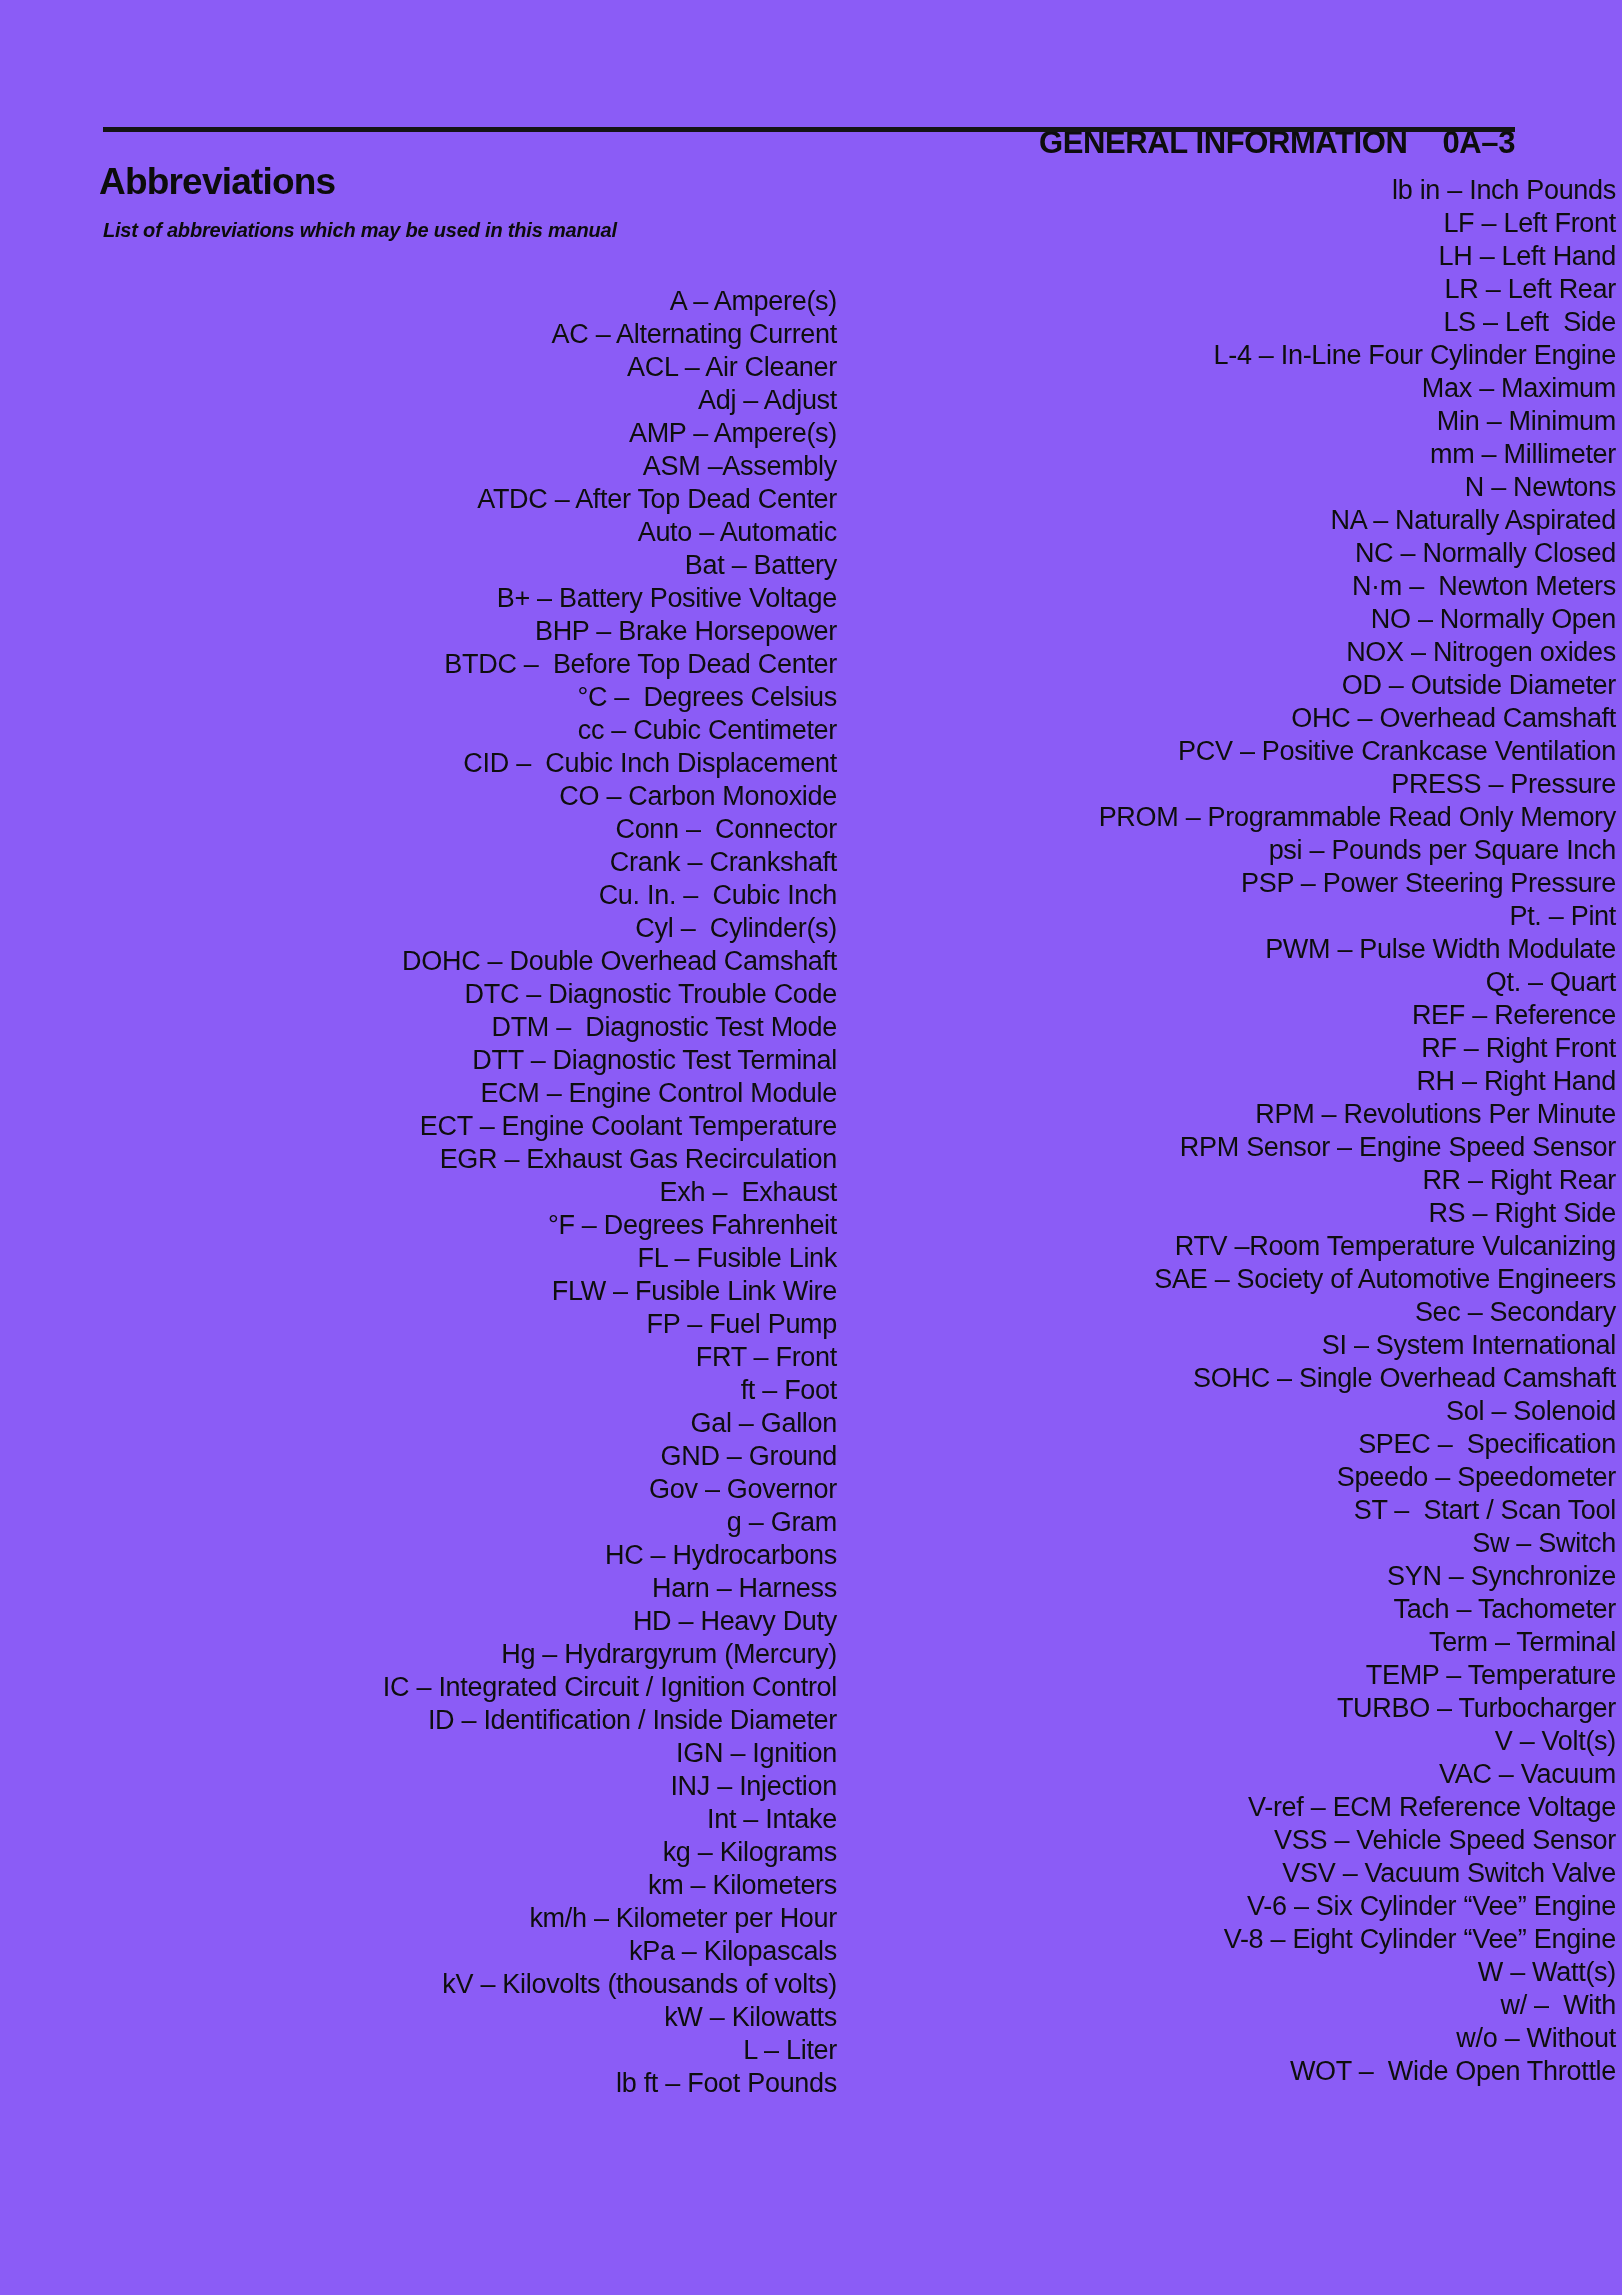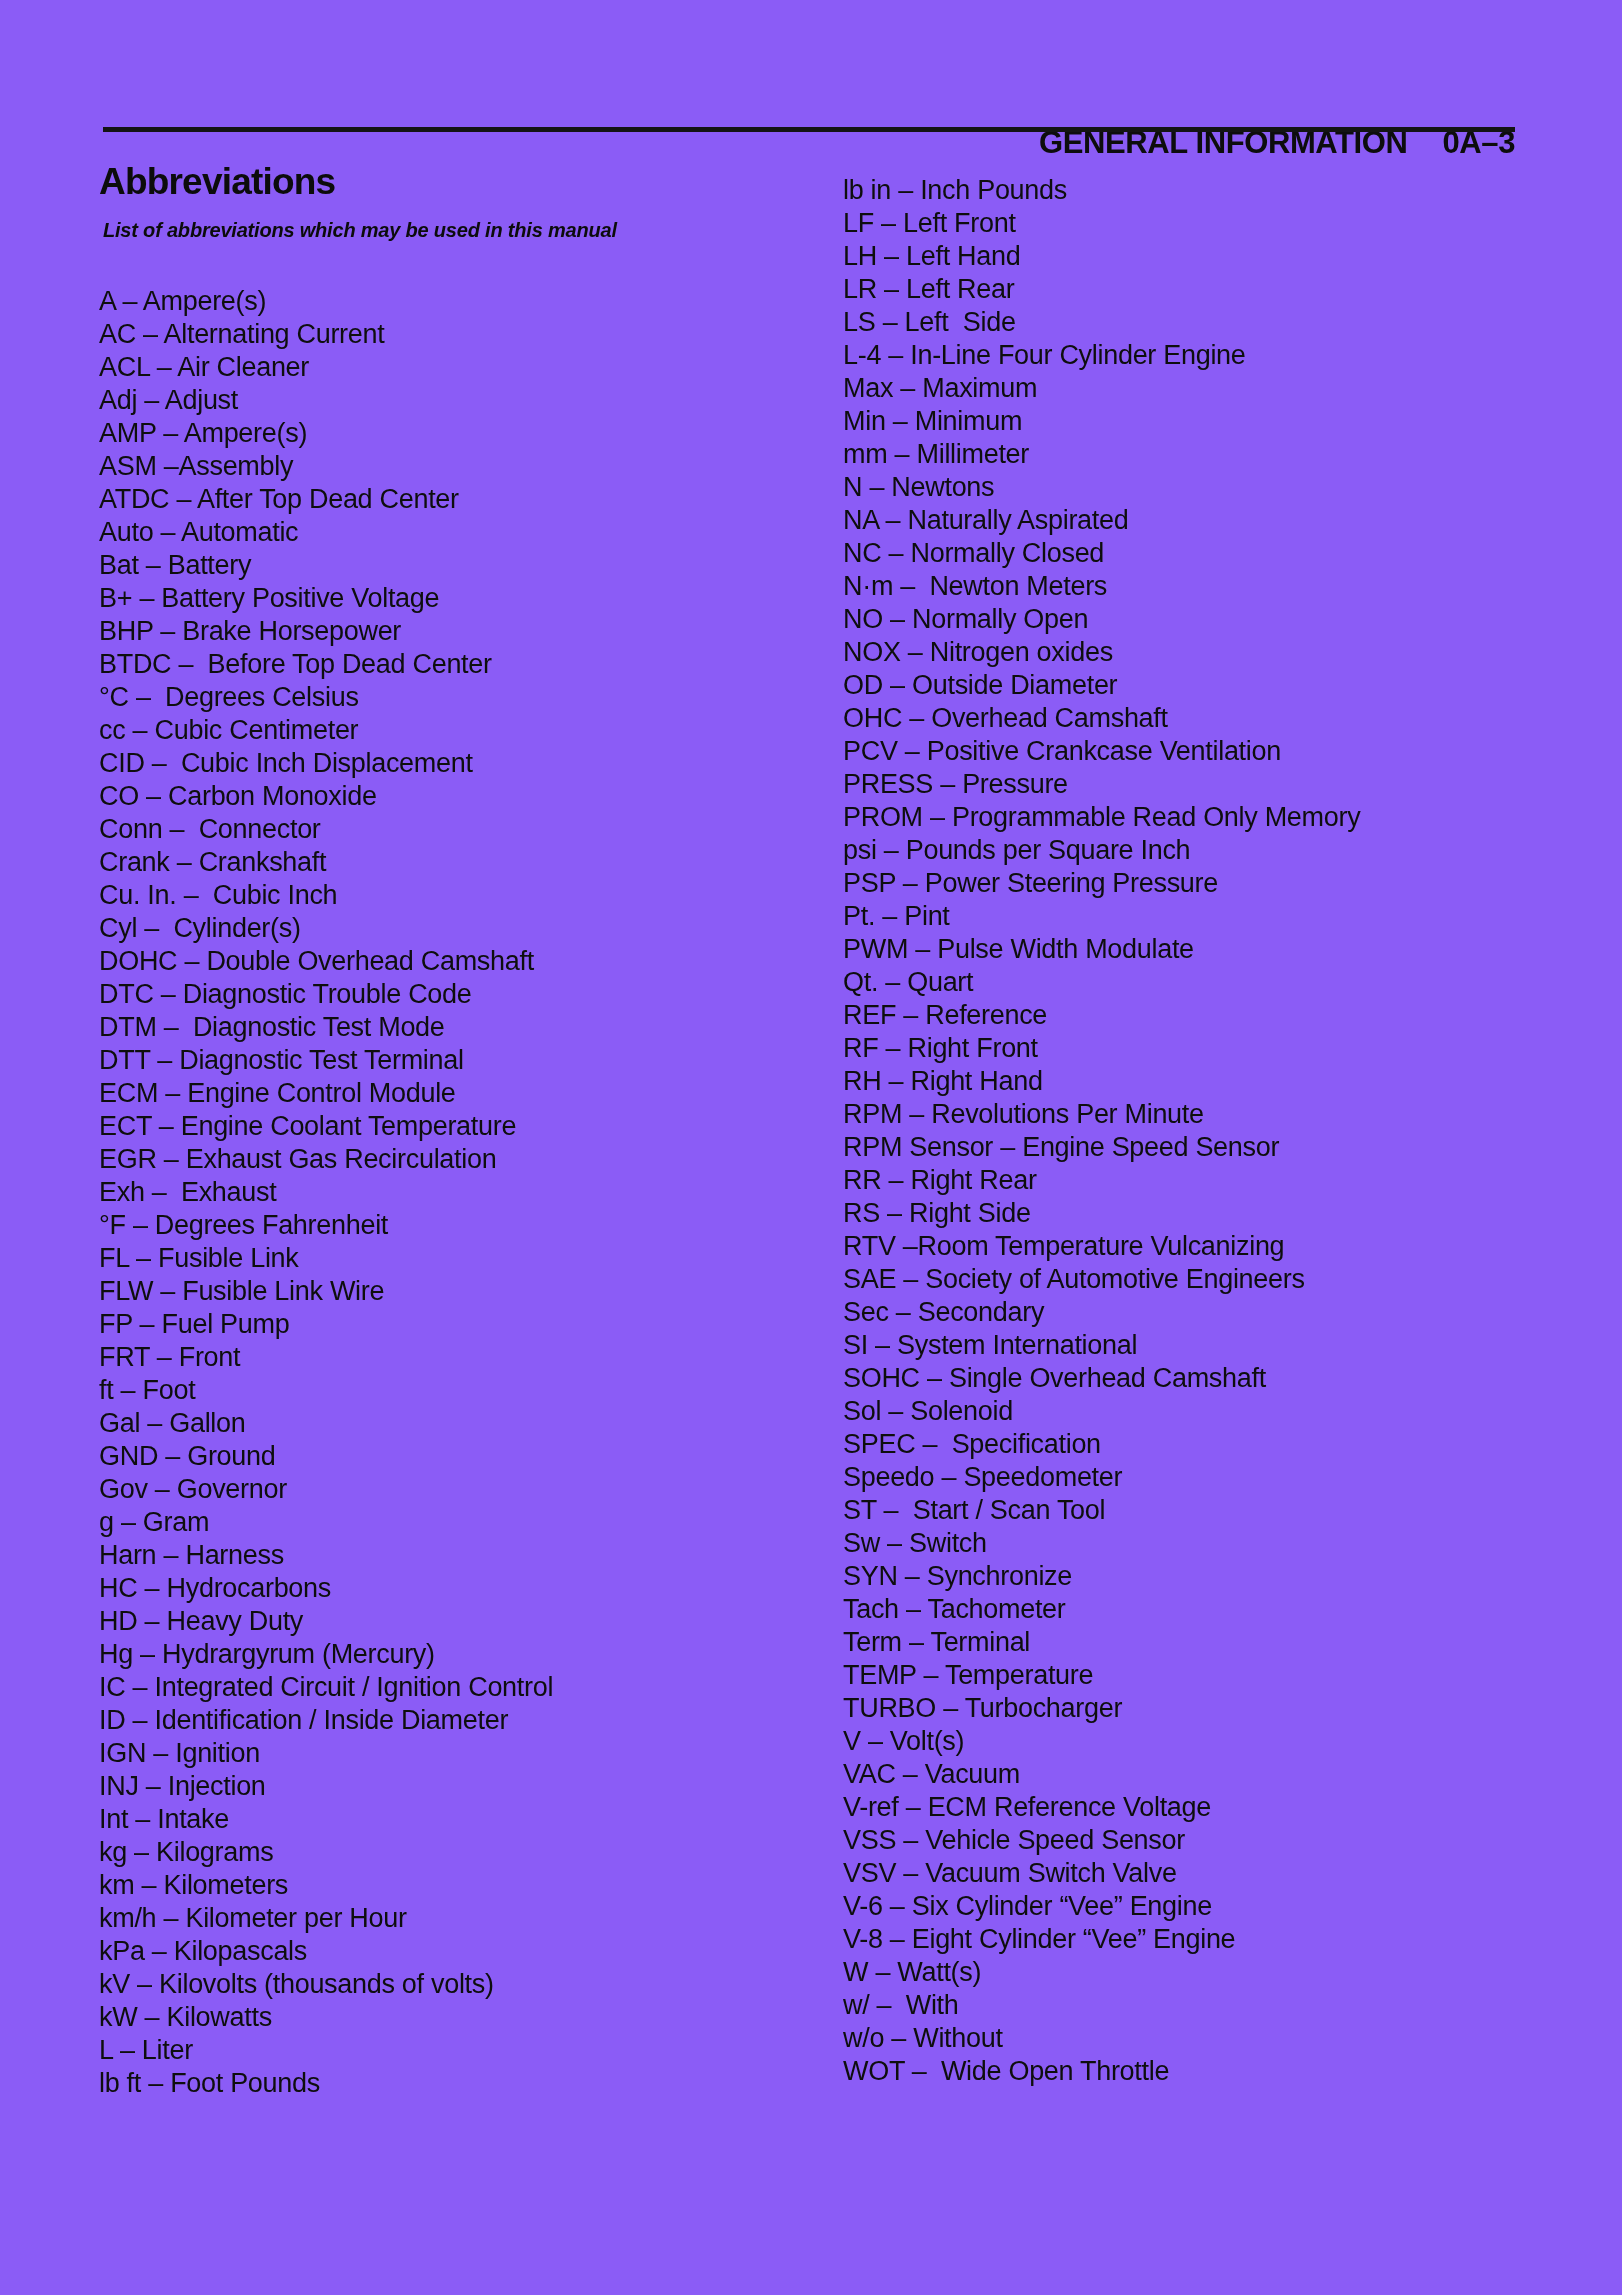--- a/index.html
+++ b/index.html
@@ -58,20 +58,21 @@
     letter-spacing: -0.2px;
     color: #0c0c0c;
     font-style: italic;
   }
   .abbr-col {
     position: absolute;
     font-size: 27px;
     line-height: 33px;
     letter-spacing: -0.3px;
     color: #0e0e0e;
+    text-align: right;
   }
   .abbr-col.left {
     left: 99px;
     top: 285px;
     width: 738px;
   }
   .abbr-col.right {
     left: 843px;
     top: 174px;
     width: 773px;
@@ -127,22 +128,22 @@
       <div class="abbr-line">°F – Degrees Fahrenheit</div>
       <div class="abbr-line">FL – Fusible Link</div>
       <div class="abbr-line">FLW – Fusible Link Wire</div>
       <div class="abbr-line">FP – Fuel Pump</div>
       <div class="abbr-line">FRT – Front</div>
       <div class="abbr-line">ft – Foot</div>
       <div class="abbr-line">Gal – Gallon</div>
       <div class="abbr-line">GND – Ground</div>
       <div class="abbr-line">Gov – Governor</div>
       <div class="abbr-line">g – Gram</div>
+      <div class="abbr-line">HC – Hydrocarbons</div>
       <div class="abbr-line">Harn – Harness</div>
-      <div class="abbr-line">HC – Hydrocarbons</div>
       <div class="abbr-line">HD – Heavy Duty</div>
       <div class="abbr-line">Hg – Hydrargyrum (Mercury)</div>
       <div class="abbr-line">IC – Integrated Circuit / Ignition Control</div>
       <div class="abbr-line">ID – Identification / Inside Diameter</div>
       <div class="abbr-line">IGN – Ignition</div>
       <div class="abbr-line">INJ – Injection</div>
       <div class="abbr-line">Int – Intake</div>
       <div class="abbr-line">kg – Kilograms</div>
       <div class="abbr-line">km – Kilometers</div>
       <div class="abbr-line">km/h – Kilometer per Hour</div>

